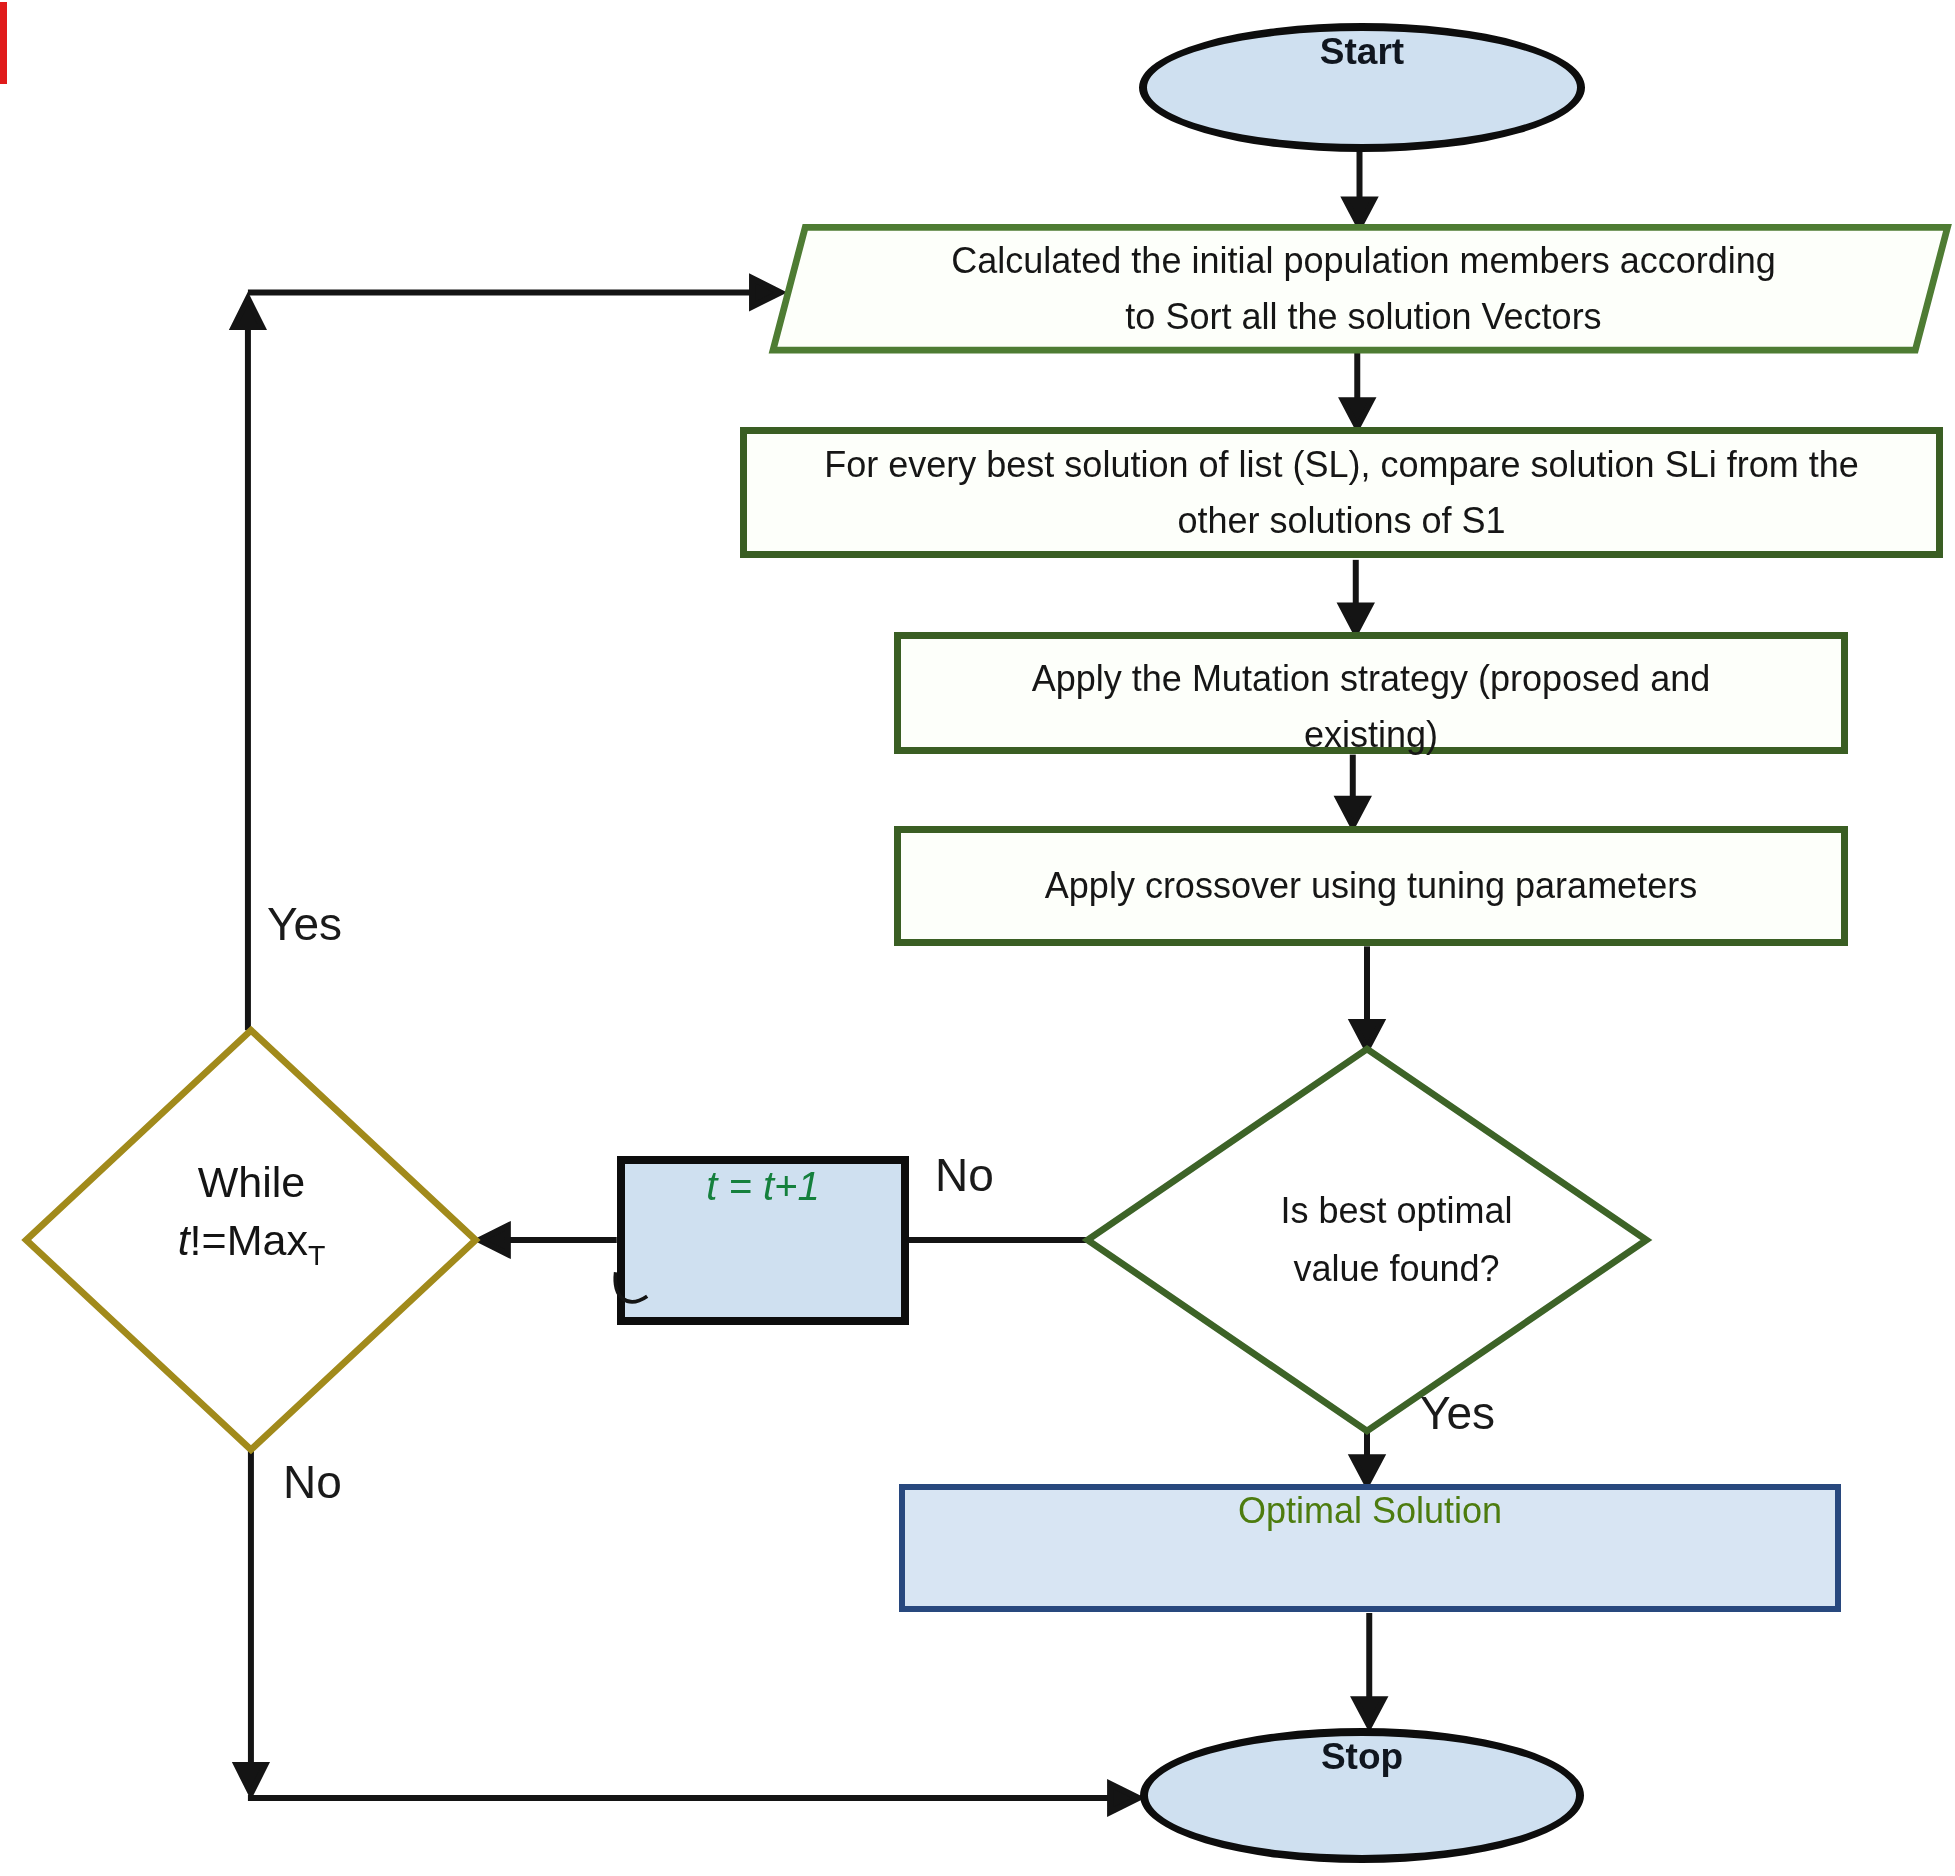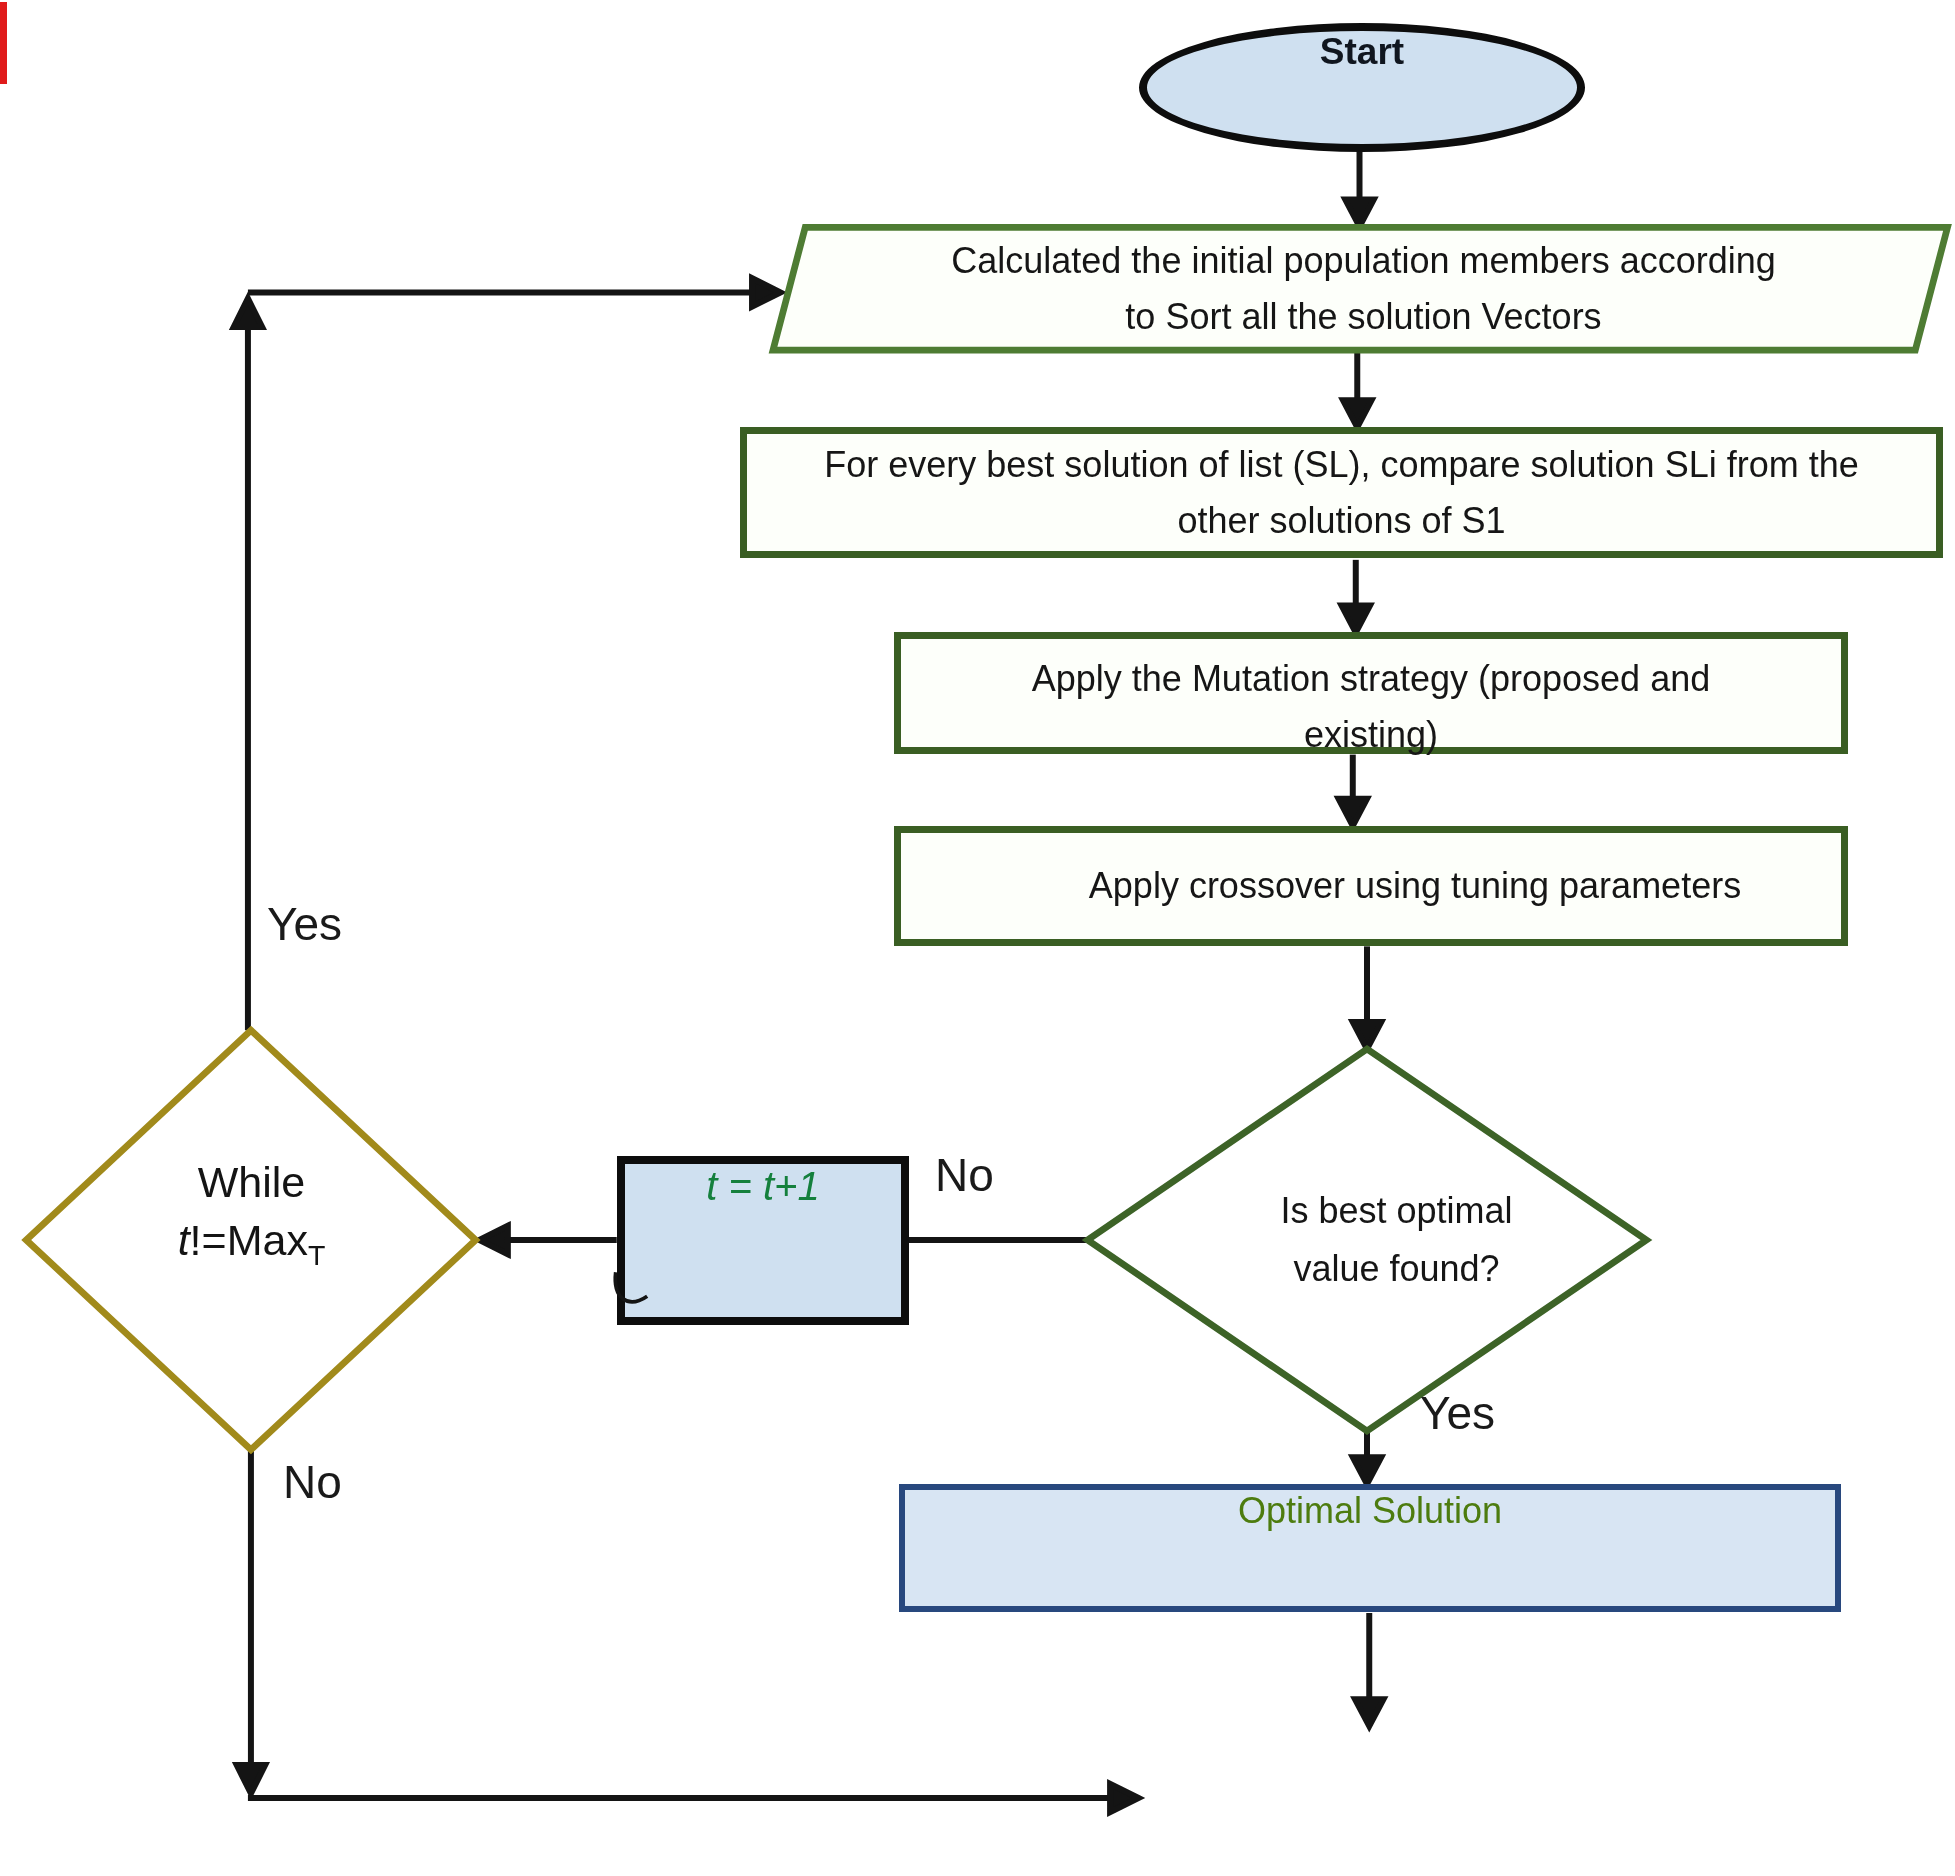--- a/index.html
+++ b/index.html
@@ -115,38 +115,41 @@
 
   <div class="node process-green" style="left:740px;top:427px;width:1203px;height:131px;"></div>
   <div class="node-text" style="left:740px;top:427px;width:1203px;height:131px;">For every best solution of list (SL), compare solution SLi from the
 other solutions of S1</div>
 
   <div class="node process-green" style="left:894px;top:632px;width:954px;height:122px;"></div>
   <div class="node-text" style="left:894px;top:632px;width:954px;height:150px;">Apply the Mutation strategy (proposed and
 existing)</div>
 
   <div class="node process-green" style="left:894px;top:826px;width:954px;height:120px;"></div>
-  <div class="node-text" style="left:894px;top:826px;width:954px;height:120px;padding-left:44px;">Apply crossover using tuning parameters</div>
+  <div class="node-text" style="left:894px;top:826px;width:954px;height:120px;">Apply crossover using tuning parameters</div>
 
   <div class="node-text" style="left:1228px;top:1157px;width:337px;height:165px;line-height:1.6;">Is best optimal
 value found?</div>
 
   <div class="node increment-box" style="left:617px;top:1156px;width:292px;height:169px;">
     <span>t = t+1</span>
   </div>
 
   <div class="node-text while-label" style="left:64px;top:1120px;width:375px;height:187px;">
     <div>While</div>
     <div class="expr"><i>t</i><span>!=Max</span><sub>T</sub></div>
   </div>
 
   <div class="node optimal-box" style="left:899px;top:1484px;width:942px;height:128px;">
     <span>Optimal Solution</span>
   </div>
 
+  <div class="node terminator" style="left:1140px;top:1728px;width:444px;height:135px;">
+    <span>Stop</span>
+  </div>
 
   <div class="edge-label" style="left:267px;top:897px;">Yes</div>
   <div class="edge-label" style="left:283px;top:1455px;">No</div>
   <div class="edge-label" style="left:935px;top:1148px;">No</div>
   <div class="edge-label" style="left:1420px;top:1386px;">Yes</div>
 
   <svg class="layer" viewBox="0 0 2610 2505" style="pointer-events:none;">
     <path d="M 822,1698 C 818,1732 838,1748 864,1730" fill="none" stroke="#141414" stroke-width="5"></path>
   </svg>
 

